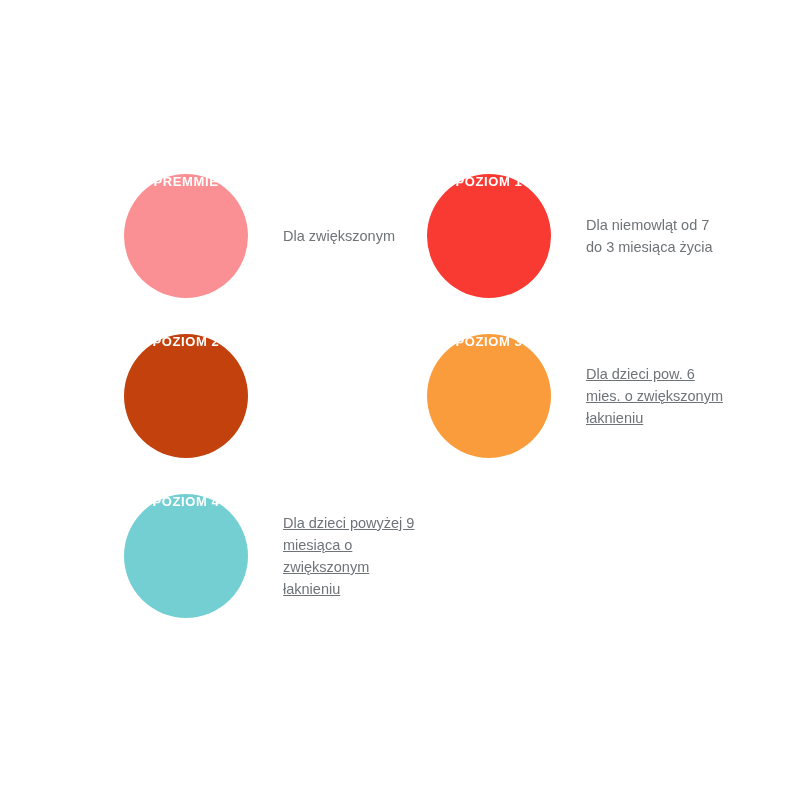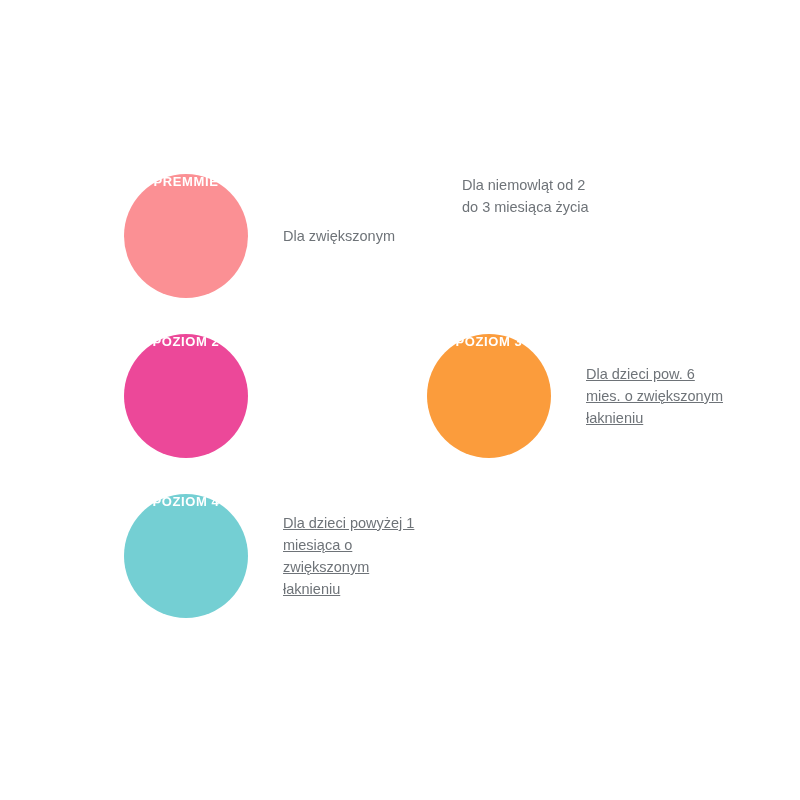--- a/index.html
+++ b/index.html
@@ -77,32 +77,35 @@
 <body>
 
 <div id="grid">
     <div class="level-item col-0 row-0">
       <div class="badge" style="background: rgb(251, 144, 148);">
         <span class="badge-label">PREMMIE</span>
       </div>
       <div class="desc">Dla zwiększonym</div>
     </div>
     <div class="level-item col-1 row-0">
-      <div class="desc">Dla niemowląt od 2 do 3 miesiąca życia</div>
+      <div class="badge" style="background: rgb(249, 58, 51);">
+        <span class="badge-label">POZIOM 1</span>
+      </div>
+      <div class="desc">Dla niemowląt od 7 do 3 miesiąca życia</div>
     </div>
     <div class="level-item col-0 row-1">
-      <div class="badge" style="background: #ec4899;">
+      <div class="badge" style="background: #c2410c;">
         <span class="badge-label">POZIOM 2</span>
       </div>
     </div>
     <div class="level-item col-1 row-1">
       <div class="badge" style="background: rgb(251, 156, 60);">
         <span class="badge-label">POZIOM 3</span>
       </div>
       <div class="desc desc-wide">Dla dzieci pow. 6 mies. o zwiększonym łaknieniu</div>
     </div>
     <div class="level-item col-0 row-2">
       <div class="badge" style="background: rgb(116, 207, 211);">
         <span class="badge-label">POZIOM 4</span>
       </div>
-      <div class="desc desc-wide">Dla dzieci powyżej 1 miesiąca o zwiększonym łaknieniu</div>
+      <div class="desc desc-wide">Dla dzieci powyżej 9 miesiąca o zwiększonym łaknieniu</div>
     </div>
   </div>
 
 </body></html>

